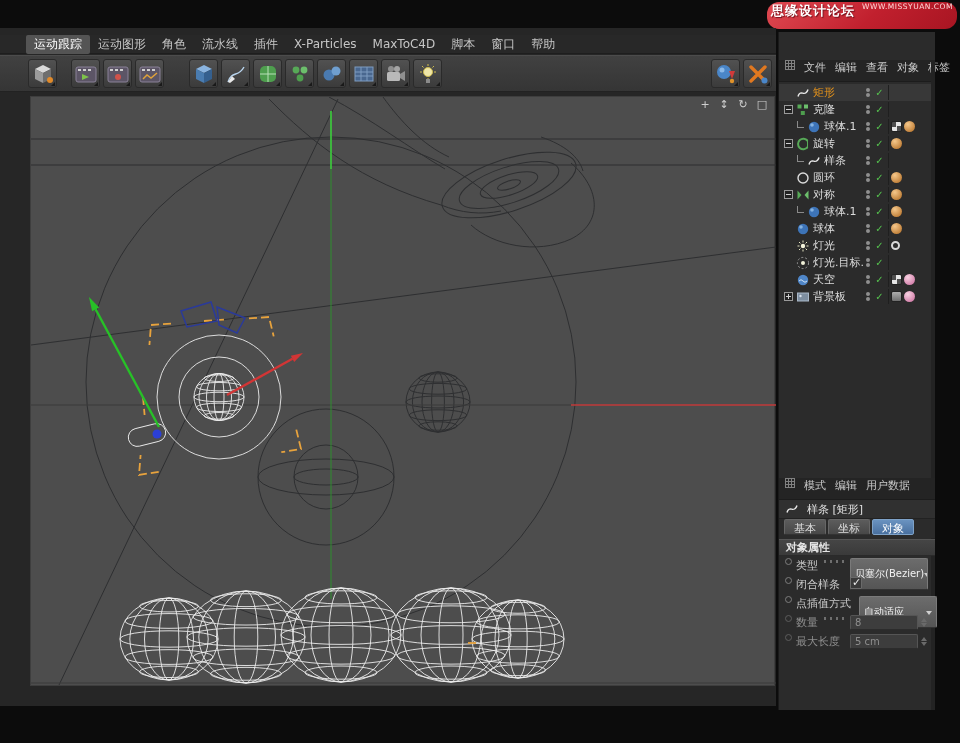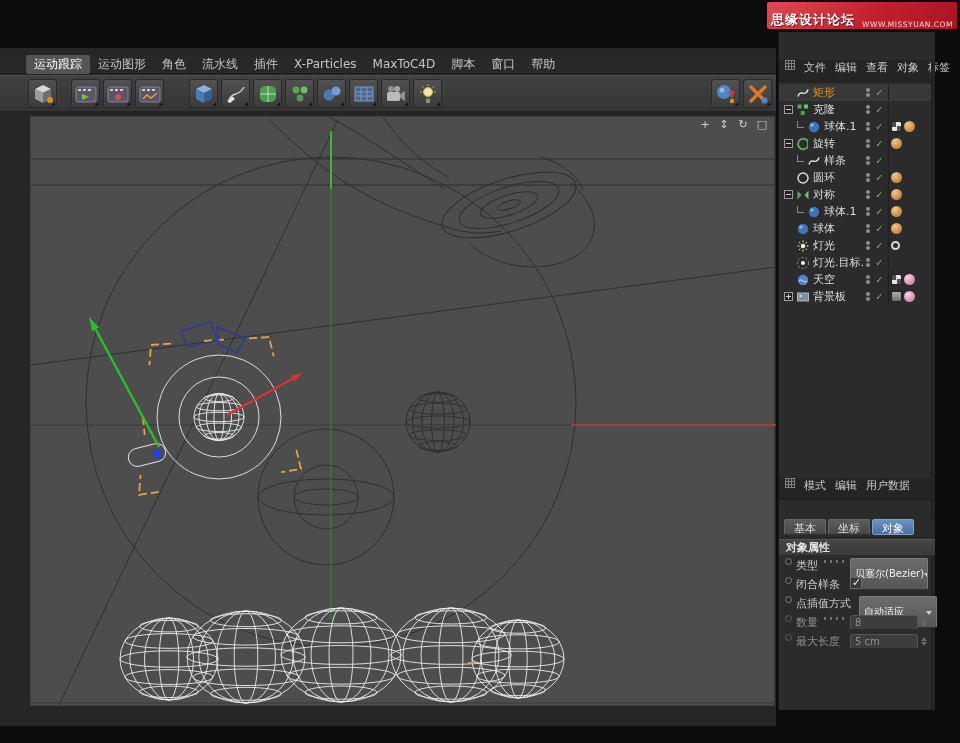--- a/index.html
+++ b/index.html
@@ -1,27 +1,27 @@
 <!DOCTYPE html>
 <html><head>
 <meta charset="utf-8">
 <style>
 *{box-sizing:border-box;margin:0;padding:0}
 html,body{background:#000}
 .screen{position:relative;width:960px;height:743px;background:#0c0c0c;font-family:"DejaVu Sans","Liberation Sans",sans-serif;overflow:hidden}
 
 
-.banner{position:absolute;top:2px;right:3px;width:190px;height:27px;border-radius:2px;
+.banner{position:absolute;top:2px;right:3px;width:190px;height:27px;border-radius:12px;
 background:linear-gradient(135deg,#e04a52 0%,#c1202e 55%,#a81522 100%);
-display:flex;align-items:flex-end;justify-content:center;gap:7px}
+display:flex;align-items:flex-start;justify-content:center;gap:7px}
 .banner-title{font-size:13px;font-weight:bold;color:#fff;letter-spacing:1px;text-shadow:1px 1px 1px #70101a}
 .banner-url{font-size:7.5px;color:#ffd9d9;letter-spacing:.5px}
 
 
-.main-left{position:absolute;left:0;top:48px;width:776px;height:678px;background:#262626}
+.main-left{position:absolute;left:0;top:28px;width:776px;height:678px;background:#262626}
 .menubar{position:absolute;left:0;top:7px;width:100%;height:19px;background:#282828;border-bottom:1px solid #1e1e1e;
 display:flex;align-items:center;padding-left:26px}
 .mi{padding:1px 8px;font-size:12px;color:#c6c6c6;white-space:nowrap;cursor:default}
 .mi.active{background:#545454;color:#fff;border-radius:2px}
 
 .toolbar{position:absolute;left:0;top:27px;width:100%;height:37px;background:linear-gradient(#414141,#353535);
 border-top:1px solid #4c4c4c;border-bottom:1px solid #222;display:flex;align-items:center;padding-left:28px;gap:3px}
 .tb-icon{width:29px;height:29px;flex:none;background:linear-gradient(#515151,#3b3b3b);border:1px solid #2a2a2a;
 border-radius:3px;position:relative;display:flex;align-items:center;justify-content:center}
 .tb-icon::after{content:"";position:absolute;right:1px;bottom:1px;border-left:4px solid transparent;border-bottom:4px solid #191919}
@@ -634,20 +634,28 @@
 
     <div class="om-scrollstrip"></div>
 
     <div class="panel-menu am-menu">
       <span class="gicon"></span>
       <span class="pm-item">模式</span>
       <span class="pm-item">编辑</span>
       <span class="pm-item">用户数据</span>
     </div>
 
+    <div class="am-title">
+      <span class="oicon">
+          <svg width="14" height="14" viewBox="0 0 14 14">
+            <path d="M2,10.5 C4.5,2 9,12.5 12,3.5" stroke="#e8e8e8" stroke-width="1.4" fill="none"></path>
+          </svg>
+        </span>
+      <span>样条 [矩形]</span>
+    </div>
 
     <div class="am-tabs">
       <span class="tab">基本</span>
       <span class="tab">坐标</span>
       <span class="tab active">对象</span>
     </div>
 
     <div class="am-section">
       <span>对象属性</span>
     </div>

